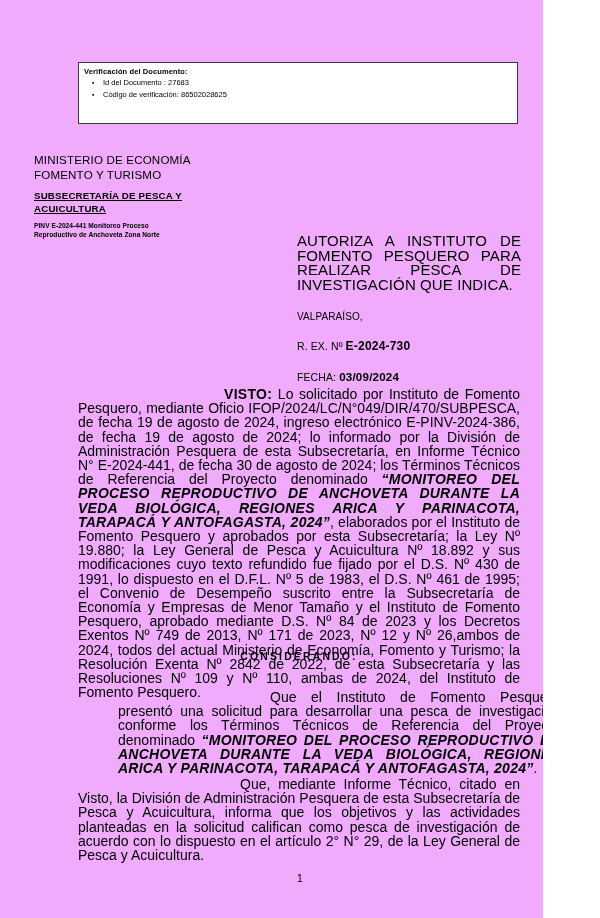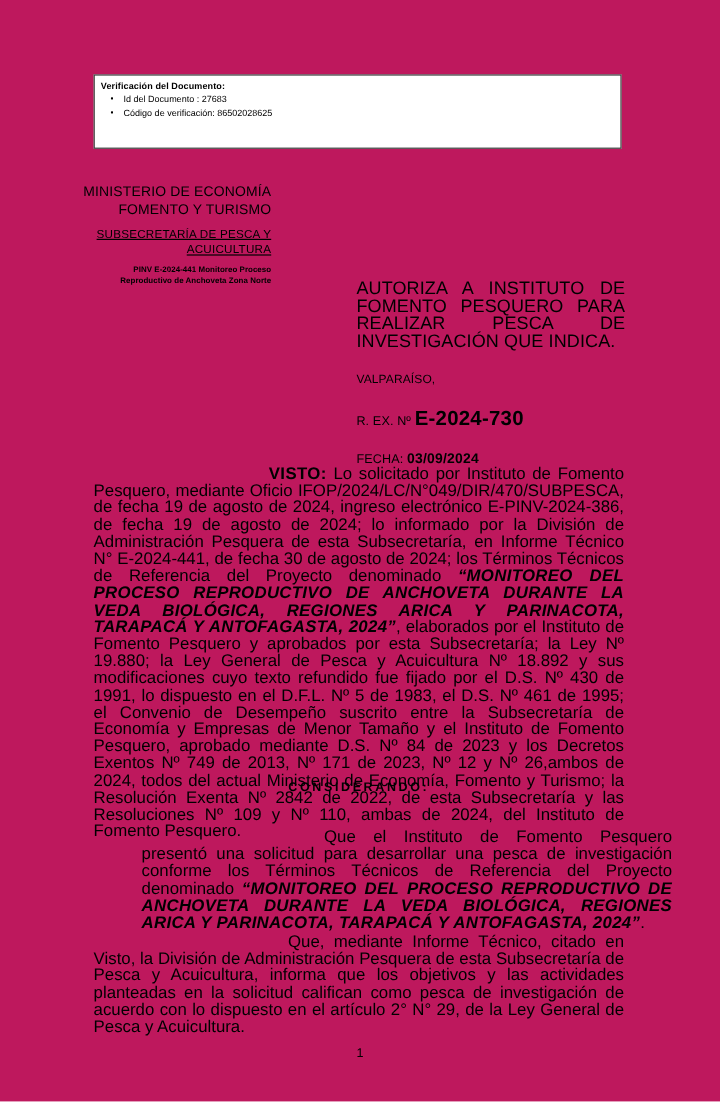--- a/index.html
+++ b/index.html
@@ -12,24 +12,24 @@
     width: 600px;
     height: 918px;
     position: relative;
     font-family: "Liberation Sans", sans-serif;
     color: #000000;
     -webkit-font-smoothing: none;
   }
 
   .page {
     position: relative;
-    width: 600px;
+    width: 543px;
     height: 918px;
     overflow: hidden;
-    background: #be185d;
+    background: #f0abfc;
   }
 
   
   .verif-box {
     position: absolute;
     left: 78px;
     top: 62px;
     width: 440px;
     height: 62px;
     box-sizing: border-box;
@@ -72,32 +72,32 @@
     font-size: 7px;
     line-height: 11.5px;
   }
 
   
   .letterhead {
     position: absolute;
     left: 34px;
     top: 152px;
     width: 192px;
-    text-align: right;
+    text-align: left;
   }
   .ministry {
     font-size: 11.6px;
     line-height: 15px;
     letter-spacing: 0.15px;
     white-space: nowrap;
   }
   .subsec {
     margin-top: 7px;
     font-size: 9.7px;
-    font-weight: normal;
+    font-weight: bold;
     line-height: 13px;
     text-decoration: underline;
     letter-spacing: 0.2px;
   }
   .subsec span { display: block; }
   .project-ref {
     margin-top: 6px;
     font-size: 6.6px;
     font-weight: bold;
     line-height: 9px;
@@ -123,21 +123,21 @@
     margin-top: 19px;
     font-size: 10px;
     letter-spacing: 0.1px;
   }
   .resnum {
     margin-top: 17px;
     font-size: 10.5px;
     letter-spacing: 0.1px;
     white-space: nowrap;
   }
-  .resnum b { font-size: 17px; letter-spacing: 0.2px; }
+  .resnum b { font-size: 12px; letter-spacing: 0.2px; }
   .fecha {
     margin-top: 17px;
     font-size: 10.5px;
     letter-spacing: 0.1px;
     white-space: nowrap;
   }
   .fecha b { font-size: 11.6px; letter-spacing: 0.2px; }
 
   
   .body-block {

